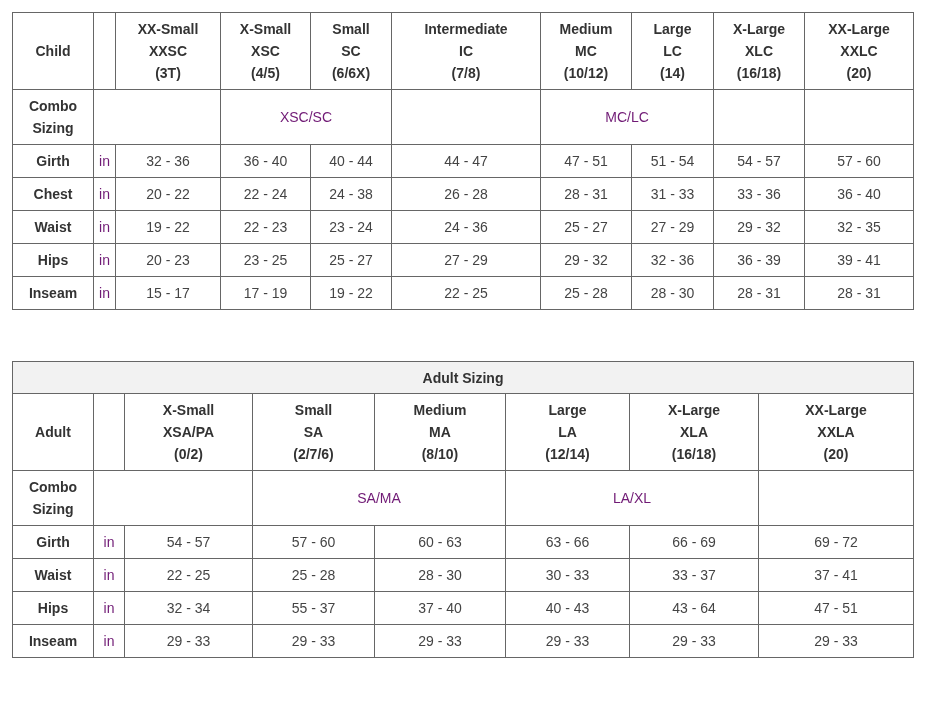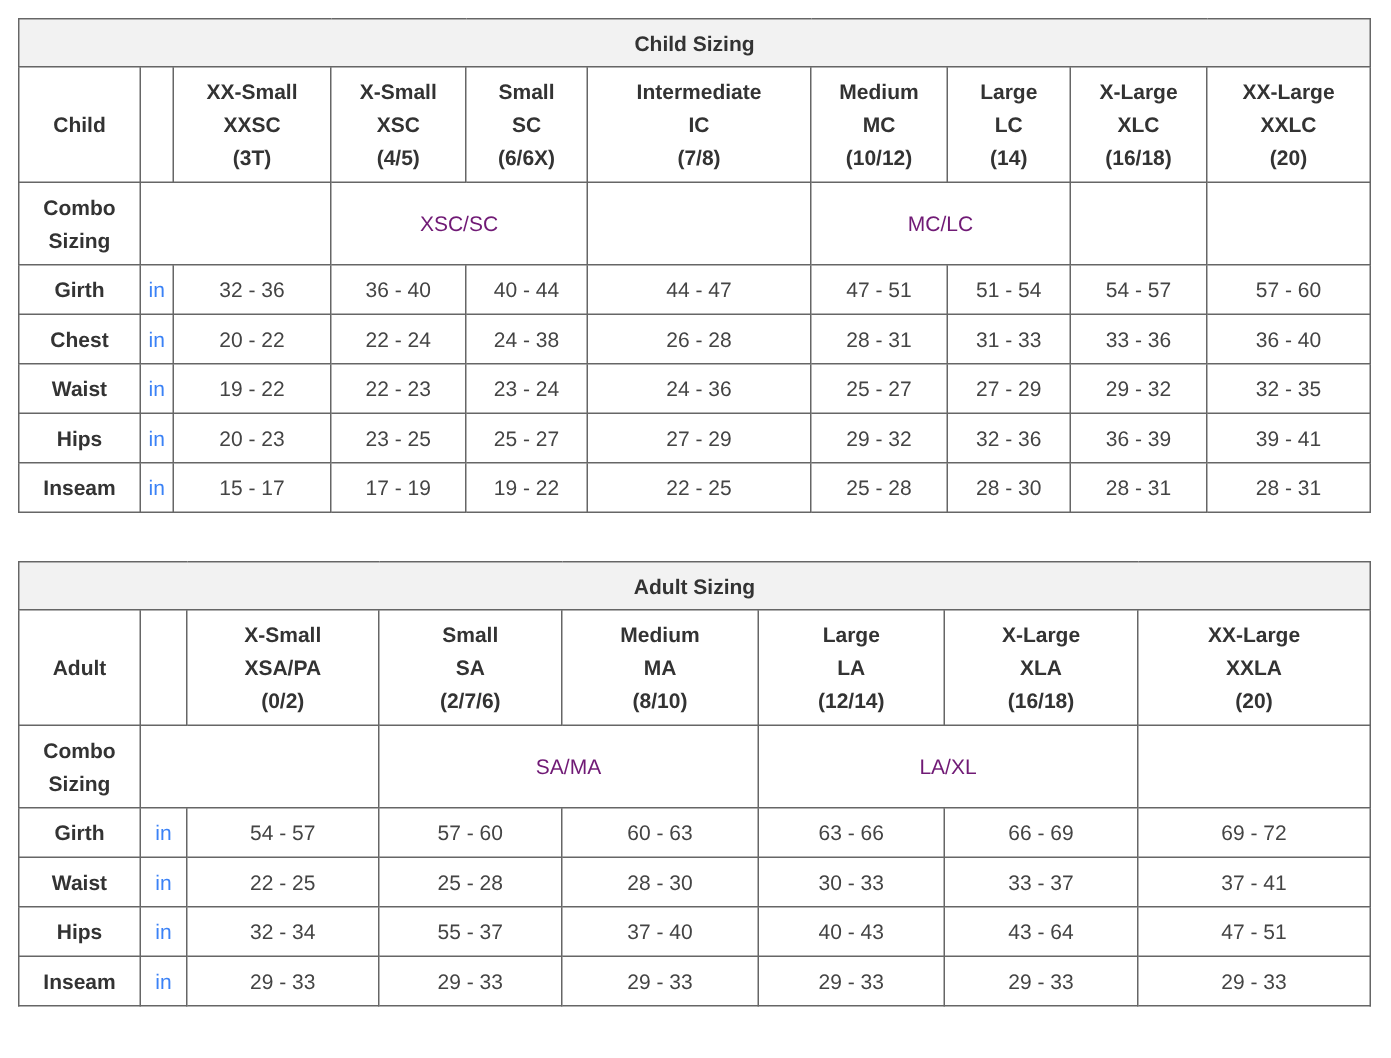--- a/index.html
+++ b/index.html
@@ -7,45 +7,42 @@
          font-family: "Liberation Sans", "DejaVu Sans", sans-serif; color: #333333; }
   table.size { position: absolute; left: 12px; width: 901px; border-collapse: collapse; table-layout: fixed; }
   table.size td, table.size th { border: 1px solid #666666; text-align: center; vertical-align: middle; padding: 0; font-size: 14px; }
   table.size th { font-weight: bold; color: #333333; line-height: 22px; }
   .title-row th { background: #f2f2f2; height: 31px; line-height: 31px; font-size: 14px; }
   .hdr-row th { height: 76px; }
   .combo-row td, .combo-row th { height: 54px; }
   .combo-row td { color: #701a75; }
   .data-row td, .data-row th { height: 32px; }
   .data-row td { color: #444444; }
-  td.unit { text-align: left; padding-left: 4px; color: #3b82f6; }
+  td.unit { text-align: left; padding-left: 4px; color: #701a75; }
   td.unit-a { text-align: center; }
   #child { top: 12px; }
-  #adult { top: 374px; padding-left: 32px; }
+  #adult { top: 361px; padding-left: 32px; }
 </style>
 </head>
 <body>
 
 <table class="size" id="child">
   <colgroup>
     <col style="width:81px">
       <col style="width:22px">
       <col style="width:105px">
       <col style="width:90px">
     <col style="width:81px">
       <col style="width:149px">
       <col style="width:91px">
       <col style="width:82px">
     <col style="width:91px">
       <col style="width:109px">
   </colgroup>
   <tbody>
-      <tr class="title-row">
-    <th colspan="10">Child Sizing</th>
-  </tr>
   <tr class="hdr-row">
     <th>Child</th>
     <th></th>
     <th><span>XX-Small</span><br><span>XXSC</span><br><span>(3T)</span></th>
     <th><span>X-Small</span><br><span>XSC</span><br><span>(4/5)</span></th>
     <th><span>Small</span><br><span>SC</span><br><span>(6/6X)</span></th>
     <th><span>Intermediate</span><br><span>IC</span><br><span>(7/8)</span></th>
     <th><span>Medium</span><br><span>MC</span><br><span>(10/12)</span></th>
     <th><span>Large</span><br><span>LC</span><br><span>(14)</span></th>
     <th><span>X-Large</span><br><span>XLC</span><br><span>(16/18)</span></th>

